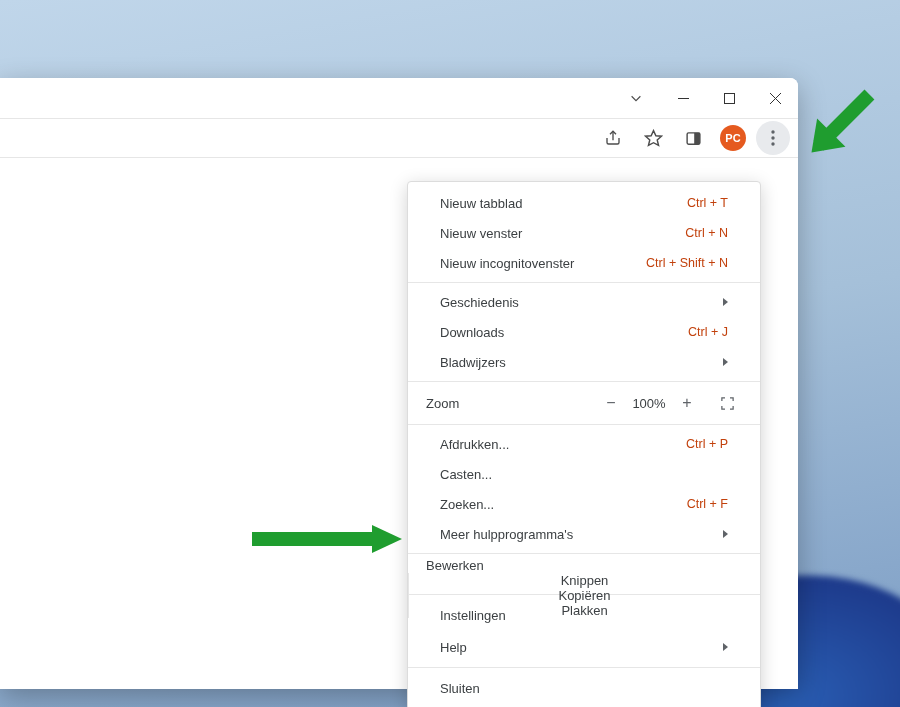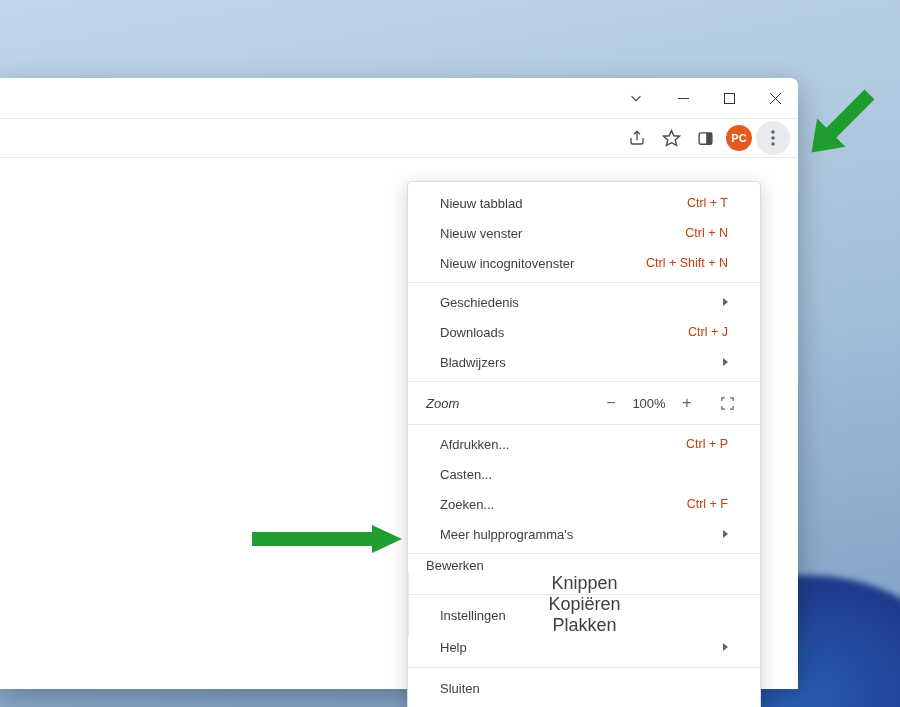--- a/index.html
+++ b/index.html
@@ -54,21 +54,21 @@
   }
   .toolbar {
     height: 40px;
     background:#fff;
     border-top:1px solid #e6e6e6;
     border-bottom:1px solid #e6e6e6;
     display:flex;
     justify-content:flex-end;
     align-items:center;
     padding-right:8px;
-    gap:0;
+    gap:6px;
   }
   .tb-icon {
     width:34px; height:34px;
     display:flex; align-items:center; justify-content:center;
     color:#4c4c4c;
     border-radius:50%;
   }
   .avatar {
     width:26px; height:26px; border-radius:50%;
     background:#e55a1f;
@@ -108,28 +108,28 @@
   .sep { height:1px; background:#e6e6e6; margin:4px 0; }
   .submenu-arrow {
     width:0;height:0;
     border-top:4px solid transparent;
     border-bottom:4px solid transparent;
     border-left:5px solid #5f6368;
   }
   .zoom-row {
     height:34px; padding:0 18px; display:flex; align-items:center;
   }
-  .zoom-label { flex:1 1 auto;font-style:italic; }
+  .zoom-label { flex:1 1 auto; }
   .zoom-controls { display:flex; align-items:center; gap:0; }
   .zoom-btn { width:30px; text-align:center; color:#5f6368; font-size:16px; }
   .zoom-val { width:46px; text-align:center; font-size:13px; }
   .fullscreen { width:30px; display:flex; justify-content:center; margin-left:10px;}
   .edit-row { display:flex; height:32px;flex-direction:column; }
   .edit-label { padding:0 18px; display:flex; align-items:center;}
-  .edit-cell { flex:1; display:flex; align-items:center; justify-content:center; border-left:1px solid #e6e6e6; font-size:18px;}
+  .edit-cell { flex:1; display:flex; align-items:center; justify-content:center; border-left:1px solid #e6e6e6; font-size:13px;}
   .menu-row.tall { height:32px; }
 
   
   .big-arrow { position:absolute; }
 </style>
 </head>
 <body>
 
 <div class="bloom"></div>
 

